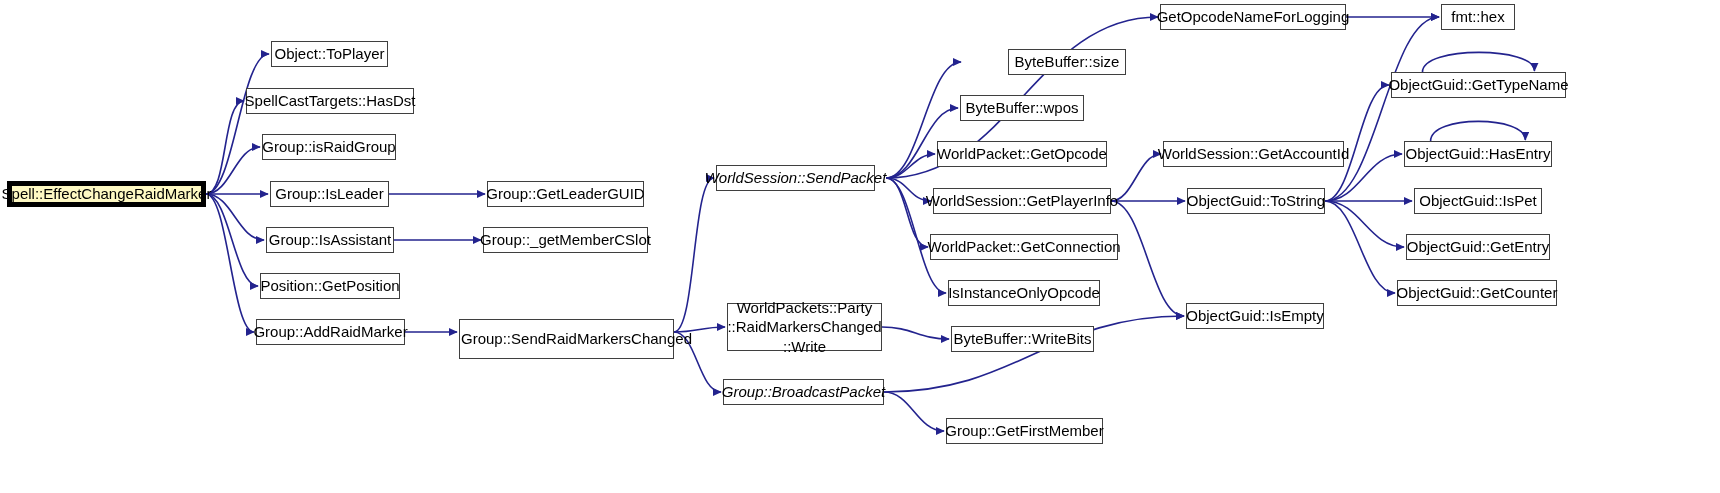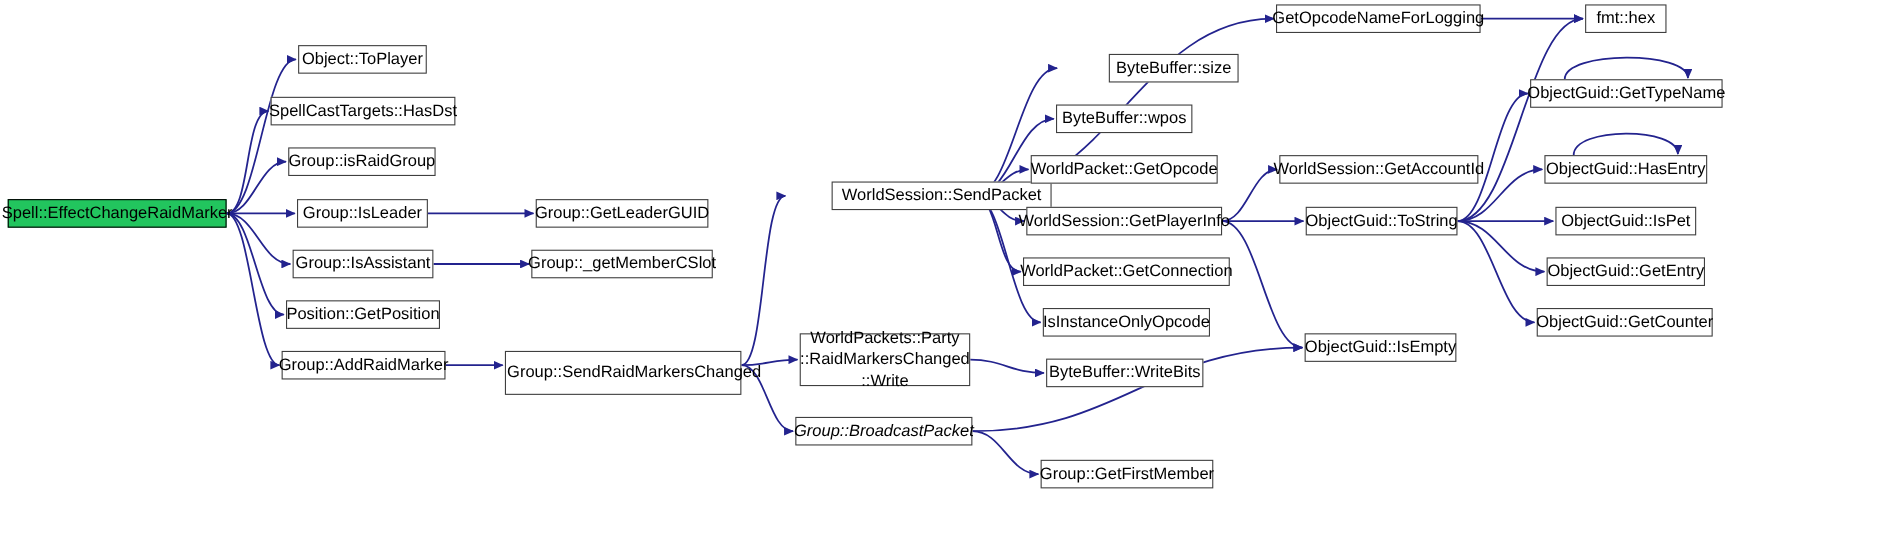--- a/index.html
+++ b/index.html
@@ -16,22 +16,22 @@
     font-size:15px;
     line-height:1.15;
     display:flex;
     align-items:center;
     justify-content:center;
     text-align:center;
     white-space:pre;
     letter-spacing:0px;
   }
   .node.root{
-    background:#22c55e;
-    border:1px solid #000000;
+    background:#fef9c3;
+    border:5px solid #000000;
   }
   .node.multiline{ white-space:pre-line; line-height:1.28; }
 </style>
 </head>
 <body>
 
 <div id="graph">
   <svg id="edges" viewBox="0 0 1720 493" xmlns="http://www.w3.org/2000/svg">
     <defs>
       <marker id="arrow" markerWidth="9" markerHeight="8" refX="8.2" refY="4" orient="auto" markerUnits="userSpaceOnUse">
@@ -80,21 +80,21 @@
     <div class="node" style="left: 271px; top: 41px; width: 117px; height: 26px;">Object::ToPlayer</div>
     <div class="node" style="left: 246px; top: 88px; width: 168px; height: 26px;">SpellCastTargets::HasDst</div>
     <div class="node" style="left: 262px; top: 134px; width: 134px; height: 26px;">Group::isRaidGroup</div>
     <div class="node" style="left: 270px; top: 181px; width: 119px; height: 26px;">Group::IsLeader</div>
     <div class="node" style="left: 266px; top: 227px; width: 128px; height: 26px;">Group::IsAssistant</div>
     <div class="node" style="left: 260px; top: 273px; width: 140px; height: 26px;">Position::GetPosition</div>
     <div class="node" style="left: 256px; top: 319px; width: 149px; height: 26px;">Group::AddRaidMarker</div>
     <div class="node" style="left: 487px; top: 181px; width: 157px; height: 26px;">Group::GetLeaderGUID</div>
     <div class="node" style="left: 483px; top: 227px; width: 165px; height: 26px;">Group::_getMemberCSlot</div>
     <div class="node" style="left: 459px; top: 319px; width: 215px; height: 40px; padding-left: 20px;">Group::SendRaidMarkersChanged</div>
-    <div class="node" style="left: 756px; top: 165px; width: 200px; height: 26px;">WorldSession::SendPacket</div>
+    <div class="node" style="left: 716px; top: 165px; width: 159px; height: 26px; font-style: italic;">WorldSession::SendPacket</div>
     <div class="node multiline" style="left: 727px; top: 303px; width: 155px; height: 48px;">WorldPackets::Party
 ::RaidMarkersChanged
 ::Write</div>
     <div class="node" style="left: 723px; top: 379px; width: 161px; height: 26px; font-style: italic;">Group::BroadcastPacket</div>
     <div class="node" style="left: 1008px; top: 49px; width: 118px; height: 26px;">ByteBuffer::size</div>
     <div class="node" style="left: 960px; top: 95px; width: 124px; height: 26px;">ByteBuffer::wpos</div>
     <div class="node" style="left: 937px; top: 141px; width: 170px; height: 26px;">WorldPacket::GetOpcode</div>
     <div class="node" style="left: 933px; top: 188px; width: 178px; height: 26px;">WorldSession::GetPlayerInfo</div>
     <div class="node" style="left: 930px; top: 234px; width: 188px; height: 26px;">WorldPacket::GetConnection</div>
     <div class="node" style="left: 948px; top: 280px; width: 152px; height: 26px;">IsInstanceOnlyOpcode</div>

